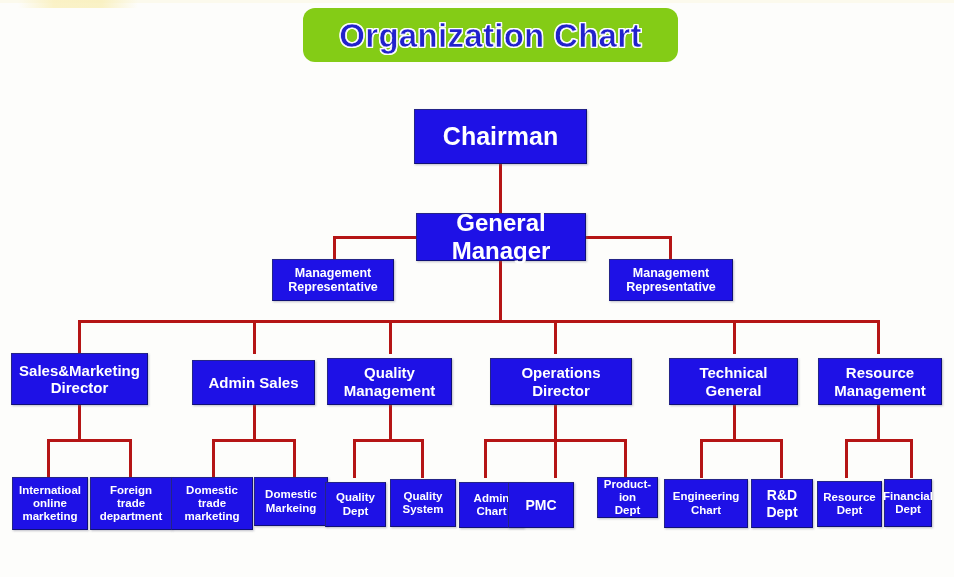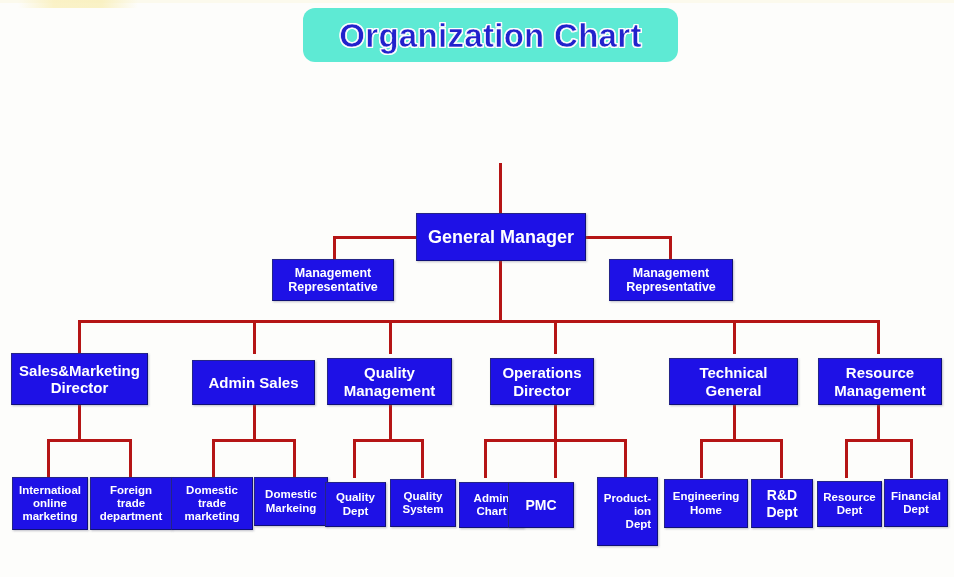--- a/index.html
+++ b/index.html
@@ -37,21 +37,21 @@
     pointer-events: none;
   }
 
   
   .title-plate {
     position: absolute;
     left: 303px;
     top: 8px;
     width: 375px;
     height: 54px;
-    background: #5eead4;
+    background: #84cc16;
     border-radius: 12px;
     display: flex;
     align-items: center;
     justify-content: center;
   }
   .title-text {
     font-size: 33px;
     font-weight: bold;
     color: #2222cc;
     letter-spacing: 0.3px;
@@ -83,21 +83,21 @@
     align-items: center;
     justify-content: center;
     text-align: center;
     box-sizing: border-box;
     line-height: 1.16;
     z-index: 3;
   }
   .node span { display: block; padding: 0 3px; white-space: pre-line; }
 
   .lvl-chairman { font-size: 25px; }
-  .lvl-gm       { font-size: 18px; }
+  .lvl-gm       { font-size: 24px; }
   .lvl-mgmtrep  { font-size: 12.5px; }
   .lvl-dir      { font-size: 15px; }
   .lvl-leaf     { font-size: 11.5px; }
   .lvl-leaf-big { font-size: 14px; }
 
   
   .line {
     position: absolute;
     background: #b51515;
     z-index: 1;
@@ -158,20 +158,23 @@
   <div class="line v" style="left:733px; top:405px; height:36px;"></div>
   <div class="line h" style="left:700px; top:439px; width:83px;"></div>
   <div class="line v" style="left:700px; top:439px; height:39px;"></div>
   <div class="line v" style="left:780px; top:439px; height:39px;"></div>
 
   <div class="line v" style="left:877px; top:405px; height:36px;"></div>
   <div class="line h" style="left:845px; top:439px; width:68px;"></div>
   <div class="line v" style="left:845px; top:439px; height:39px;"></div>
   <div class="line v" style="left:910px; top:439px; height:39px;"></div>
 
+  <div class="node lvl-chairman" style="left:414px; top:109px; width:173px; height:55px;">
+    <span>Chairman</span>
+  </div>
 
   <div class="node lvl-gm" style="left:416px; top:213px; width:170px; height:48px;">
     <span>General Manager</span>
   </div>
 
   <div class="node lvl-mgmtrep" style="left:272px; top:259px; width:122px; height:42px;">
     <span>Management
 Representative</span>
   </div>
 
@@ -187,21 +190,21 @@
 
   <div class="node lvl-dir" style="left:192px; top:360px; width:123px; height:45px;">
     <span>Admin Sales</span>
   </div>
 
   <div class="node lvl-dir" style="left:327px; top:358px; width:125px; height:47px;">
     <span>Quality
 Management</span>
   </div>
 
-  <div class="node lvl-dir" style="left:490px; top:358px; width:104px; height:47px;">
+  <div class="node lvl-dir" style="left:490px; top:358px; width:142px; height:47px;">
     <span>Operations
 Director</span>
   </div>
 
   <div class="node lvl-dir" style="left:669px; top:358px; width:129px; height:47px;">
     <span>Technical
 General</span>
   </div>
 
   <div class="node lvl-dir" style="left:818px; top:358px; width:124px; height:47px;">
@@ -244,39 +247,39 @@
 
   <div class="node lvl-leaf" style="left:459px; top:482px; width:65px; height:46px;">
     <span>Admin
 Chart</span>
   </div>
 
   <div class="node lvl-leaf-big" style="left:508px; top:482px; width:66px; height:46px;">
     <span>PMC</span>
   </div>
 
-  <div class="node lvl-leaf" style="left:597px; top:477px; width:61px; height:69px;text-align:right;">
+  <div class="node lvl-leaf" style="left:597px; top:477px; width:61px; height:41px;">
     <span>Product-
 ion
 Dept</span>
   </div>
 
   <div class="node lvl-leaf" style="left:664px; top:479px; width:84px; height:49px;">
     <span>Engineering
-Home</span>
+Chart</span>
   </div>
 
   <div class="node lvl-leaf-big" style="left:751px; top:479px; width:62px; height:49px;">
     <span>R&amp;D
 Dept</span>
   </div>
 
   <div class="node lvl-leaf" style="left:817px; top:481px; width:65px; height:46px;">
     <span>Resource
 Dept</span>
   </div>
 
-  <div class="node lvl-leaf" style="left:884px; top:479px; width:64px; height:48px;">
+  <div class="node lvl-leaf" style="left:884px; top:479px; width:48px; height:48px;">
     <span>Financial
 Dept</span>
   </div>
 
 </div>
 
 </body></html>

